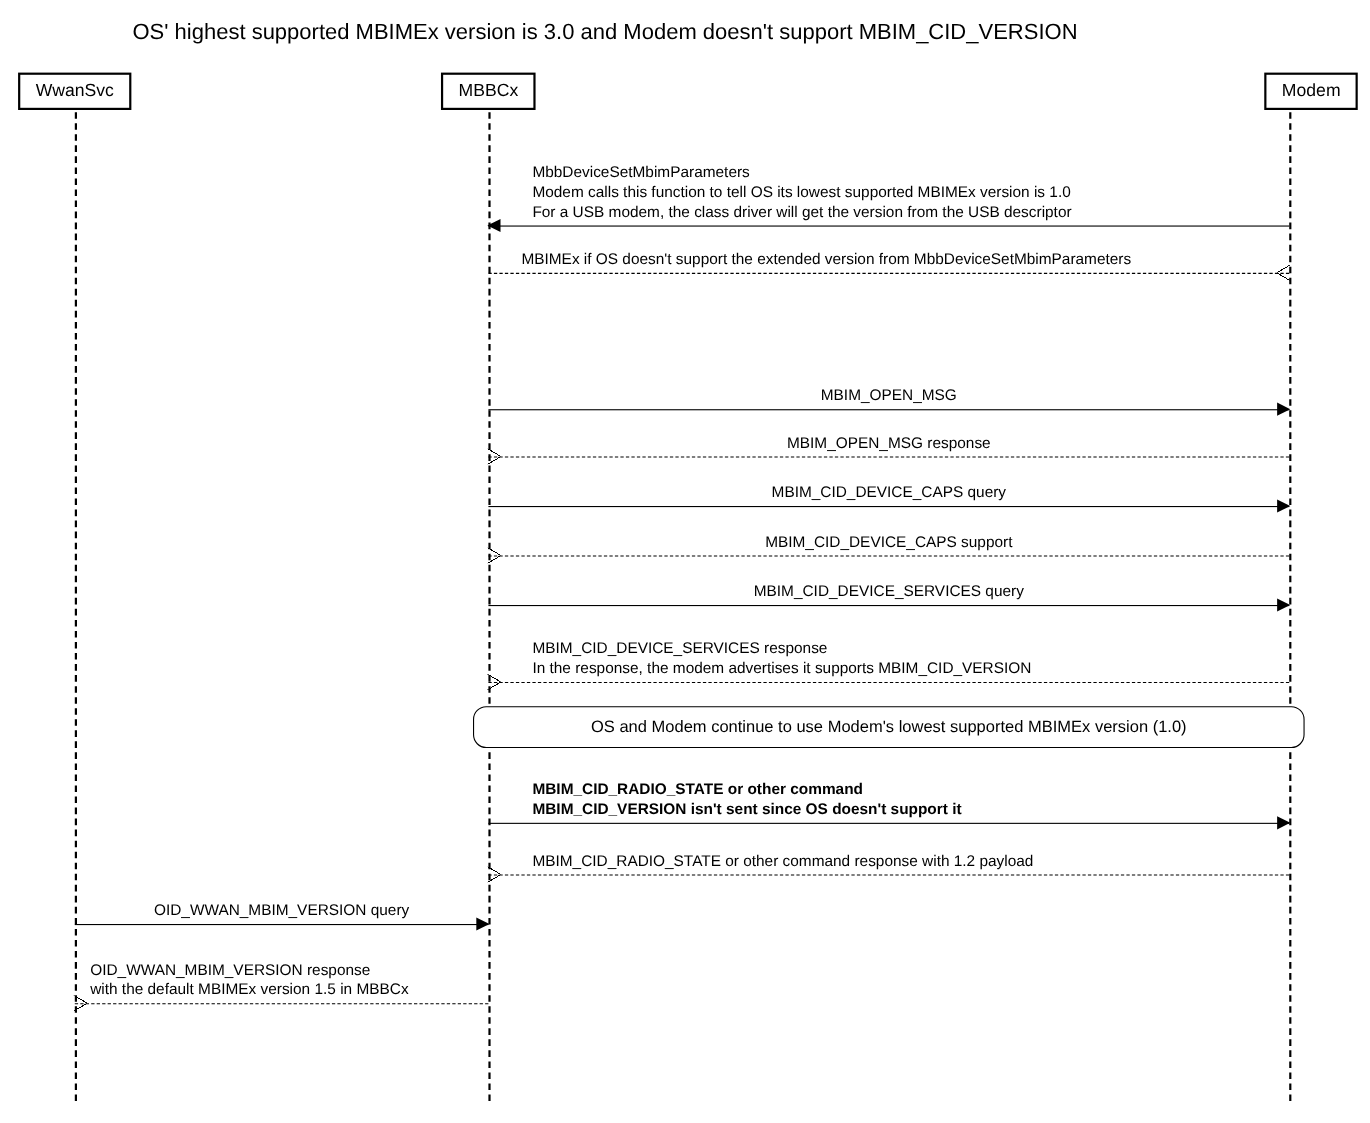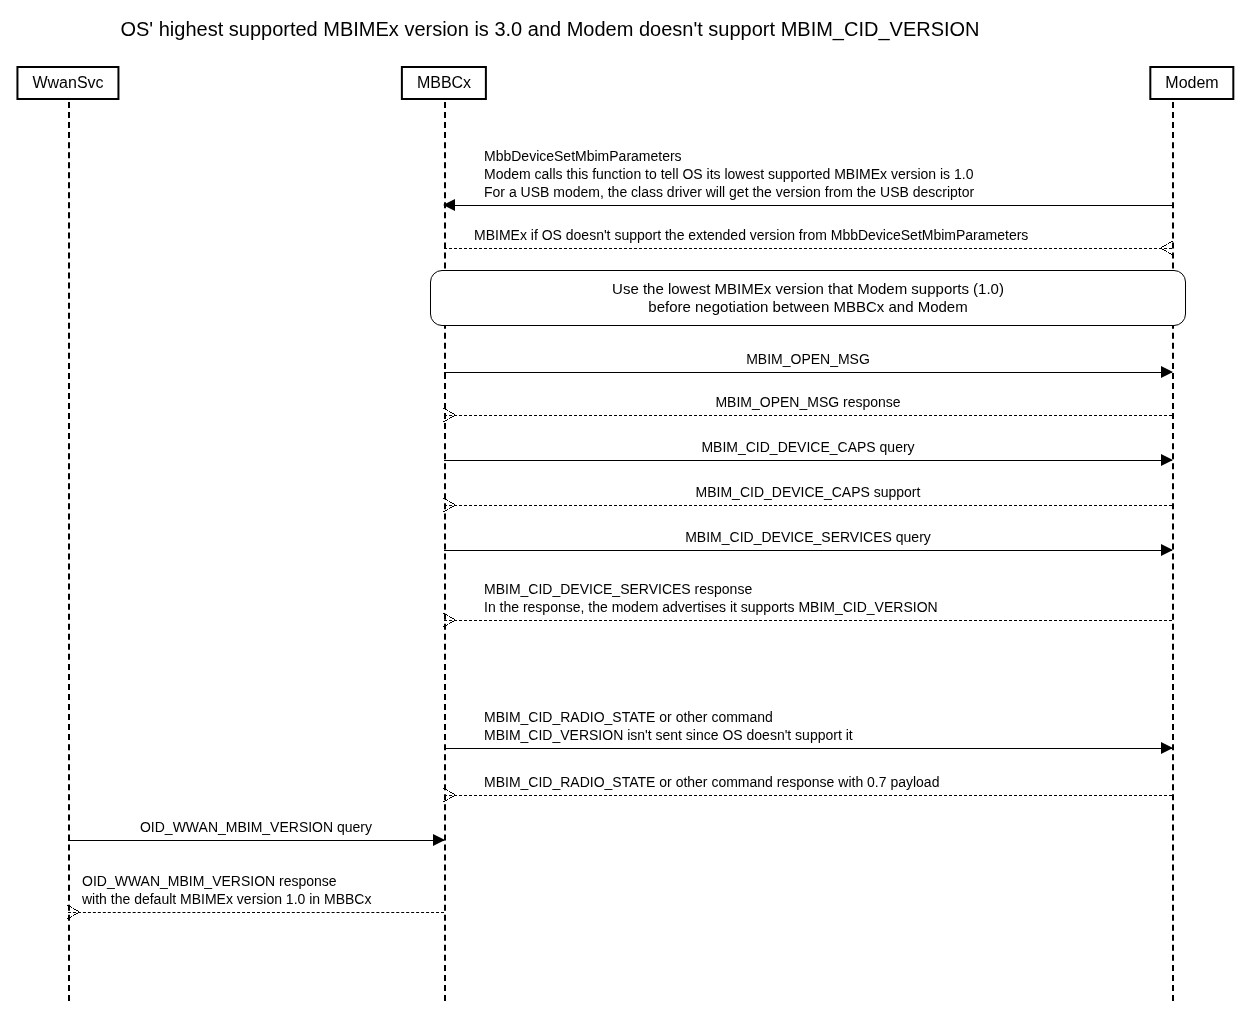--- a/index.html
+++ b/index.html
@@ -141,22 +141,20 @@
 Modem calls this function to tell OS its lowest supported MBIMEx version is 1.0
 For a USB modem, the class driver will get the version from the USB descriptor</div>
   </div>
 
   <div class="msg dashed" style="left:444px; width:728px; top:248px;">
     <div class="line"></div>
       <div class="arrowR"></div>
     <div class="label left">MBIMEx if OS doesn't support the extended version from MbbDeviceSetMbimParameters</div>
   </div>
 
-  <div class="note" style="left:430px; width:756px; top:270px; height:56px; white-space:pre;">Use the lowest MBIMEx version that Modem supports (1.0)
-before negotiation between MBBCx and Modem</div>
 
   <div class="msg" style="left:444px; width:728px; top:372px;">
     <div class="line"></div>
       <div class="arrowR"></div>
     <div class="label center">MBIM_OPEN_MSG</div>
   </div>
 
   <div class="msg dashed" style="left:444px; width:728px; top:415px;">
     <div class="line"></div>
       <div class="arrowL"></div>
@@ -181,40 +179,41 @@
     <div class="label center">MBIM_CID_DEVICE_SERVICES query</div>
   </div>
 
   <div class="msg dashed" style="left:444px; width:728px; top:620px;">
     <div class="line"></div>
       <div class="arrowL"></div>
     <div class="label pad" style="white-space:pre;">MBIM_CID_DEVICE_SERVICES response
 In the response, the modem advertises it supports MBIM_CID_VERSION</div>
   </div>
 
+  <div class="note" style="left:430px; width:756px; top:642px; height:38px;">OS and Modem continue to use Modem's lowest supported MBIMEx version (1.0)</div>
 
   <div class="msg" style="left:444px; width:728px; top:748px;">
     <div class="line"></div>
       <div class="arrowR"></div>
-    <div class="label pad" style="white-space:pre;">MBIM_CID_RADIO_STATE or other command
+    <div class="label pad" style="white-space:pre;font-weight:bold;">MBIM_CID_RADIO_STATE or other command
 MBIM_CID_VERSION isn't sent since OS doesn't support it</div>
   </div>
 
   <div class="msg dashed" style="left:444px; width:728px; top:795px;">
     <div class="line"></div>
       <div class="arrowL"></div>
-    <div class="label pad">MBIM_CID_RADIO_STATE or other command response with 0.7 payload</div>
+    <div class="label pad">MBIM_CID_RADIO_STATE or other command response with 1.2 payload</div>
   </div>
 
   <div class="msg" style="left:68px; width:376px; top:840px;">
     <div class="line"></div>
       <div class="arrowR"></div>
     <div class="label center">OID_WWAN_MBIM_VERSION query</div>
   </div>
 
   <div class="msg dashed" style="left:68px; width:376px; top:912px;">
     <div class="line"></div>
       <div class="arrowL"></div>
     <div class="label" style="left:14px; white-space:pre;">OID_WWAN_MBIM_VERSION response
-with the default MBIMEx version 1.0 in MBBCx</div>
+with the default MBIMEx version 1.5 in MBBCx</div>
   </div>
 
 </div>
 
 </body></html>

